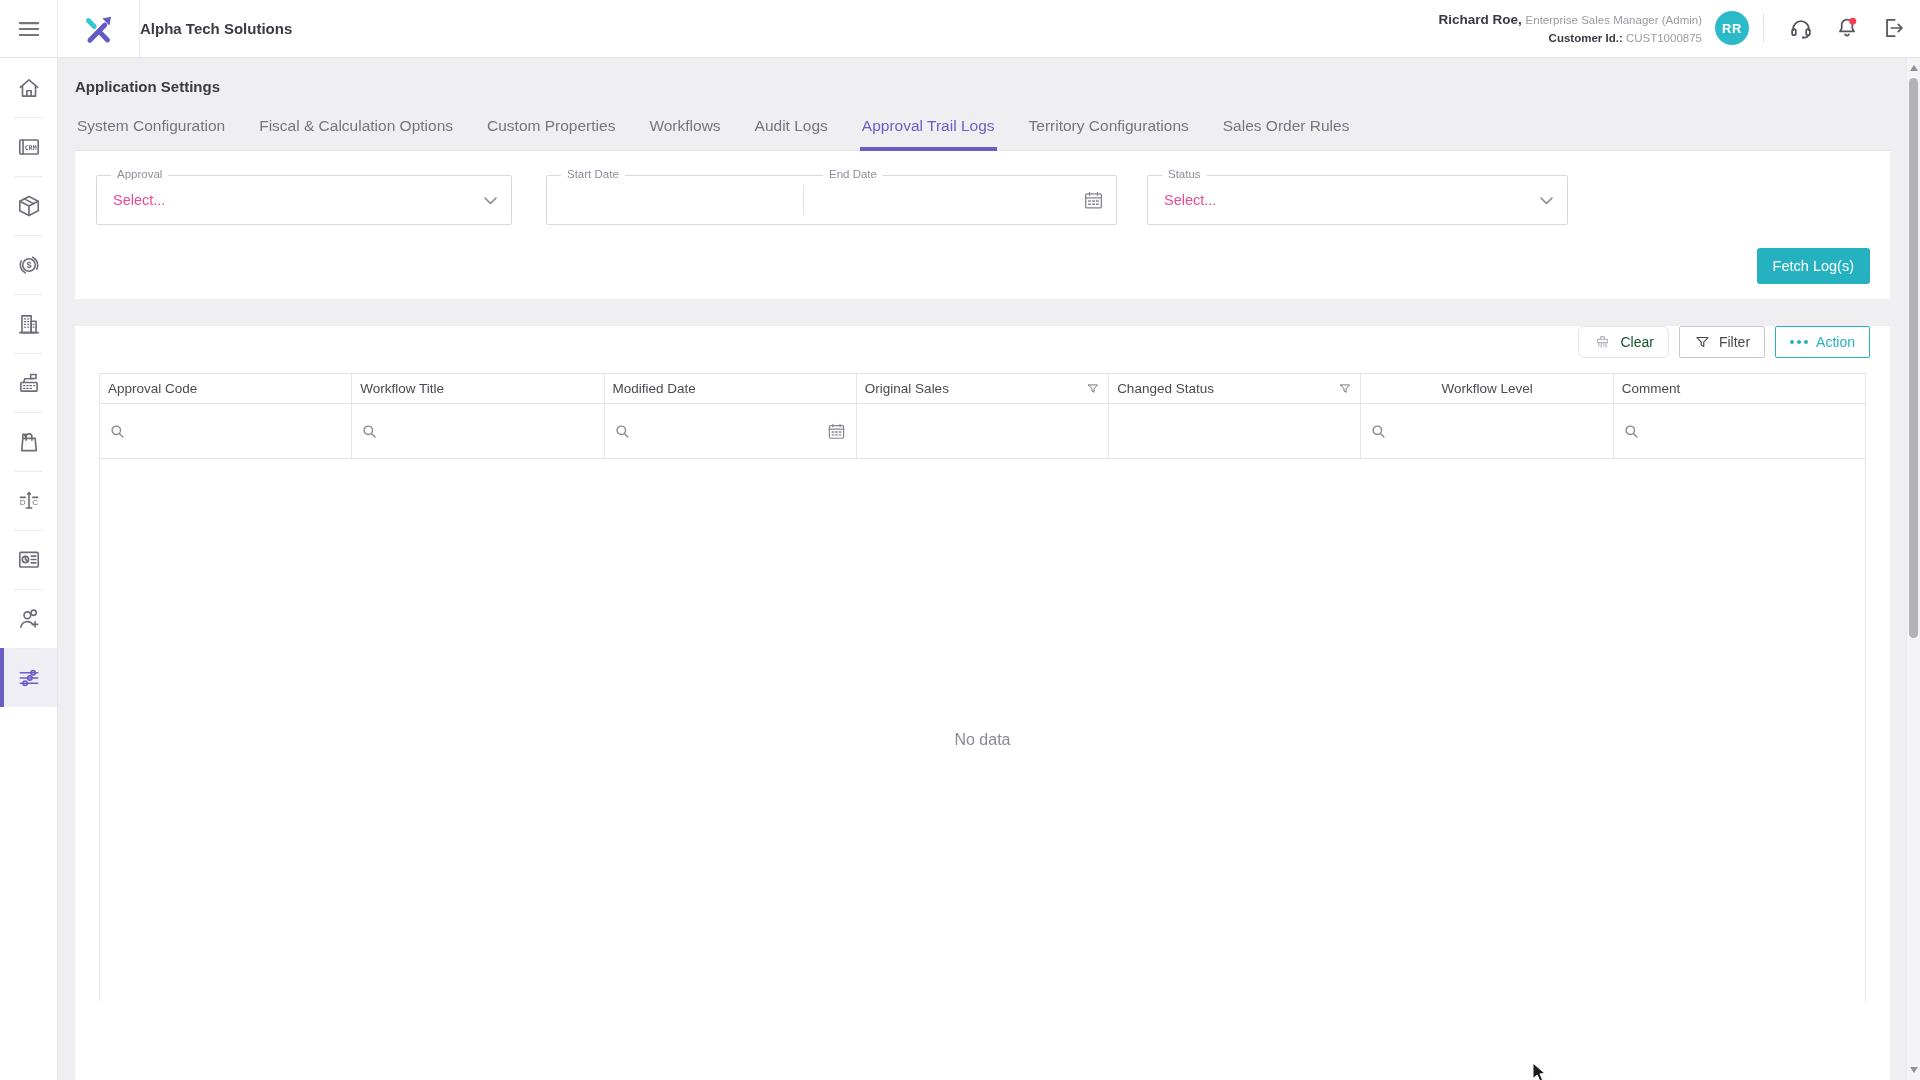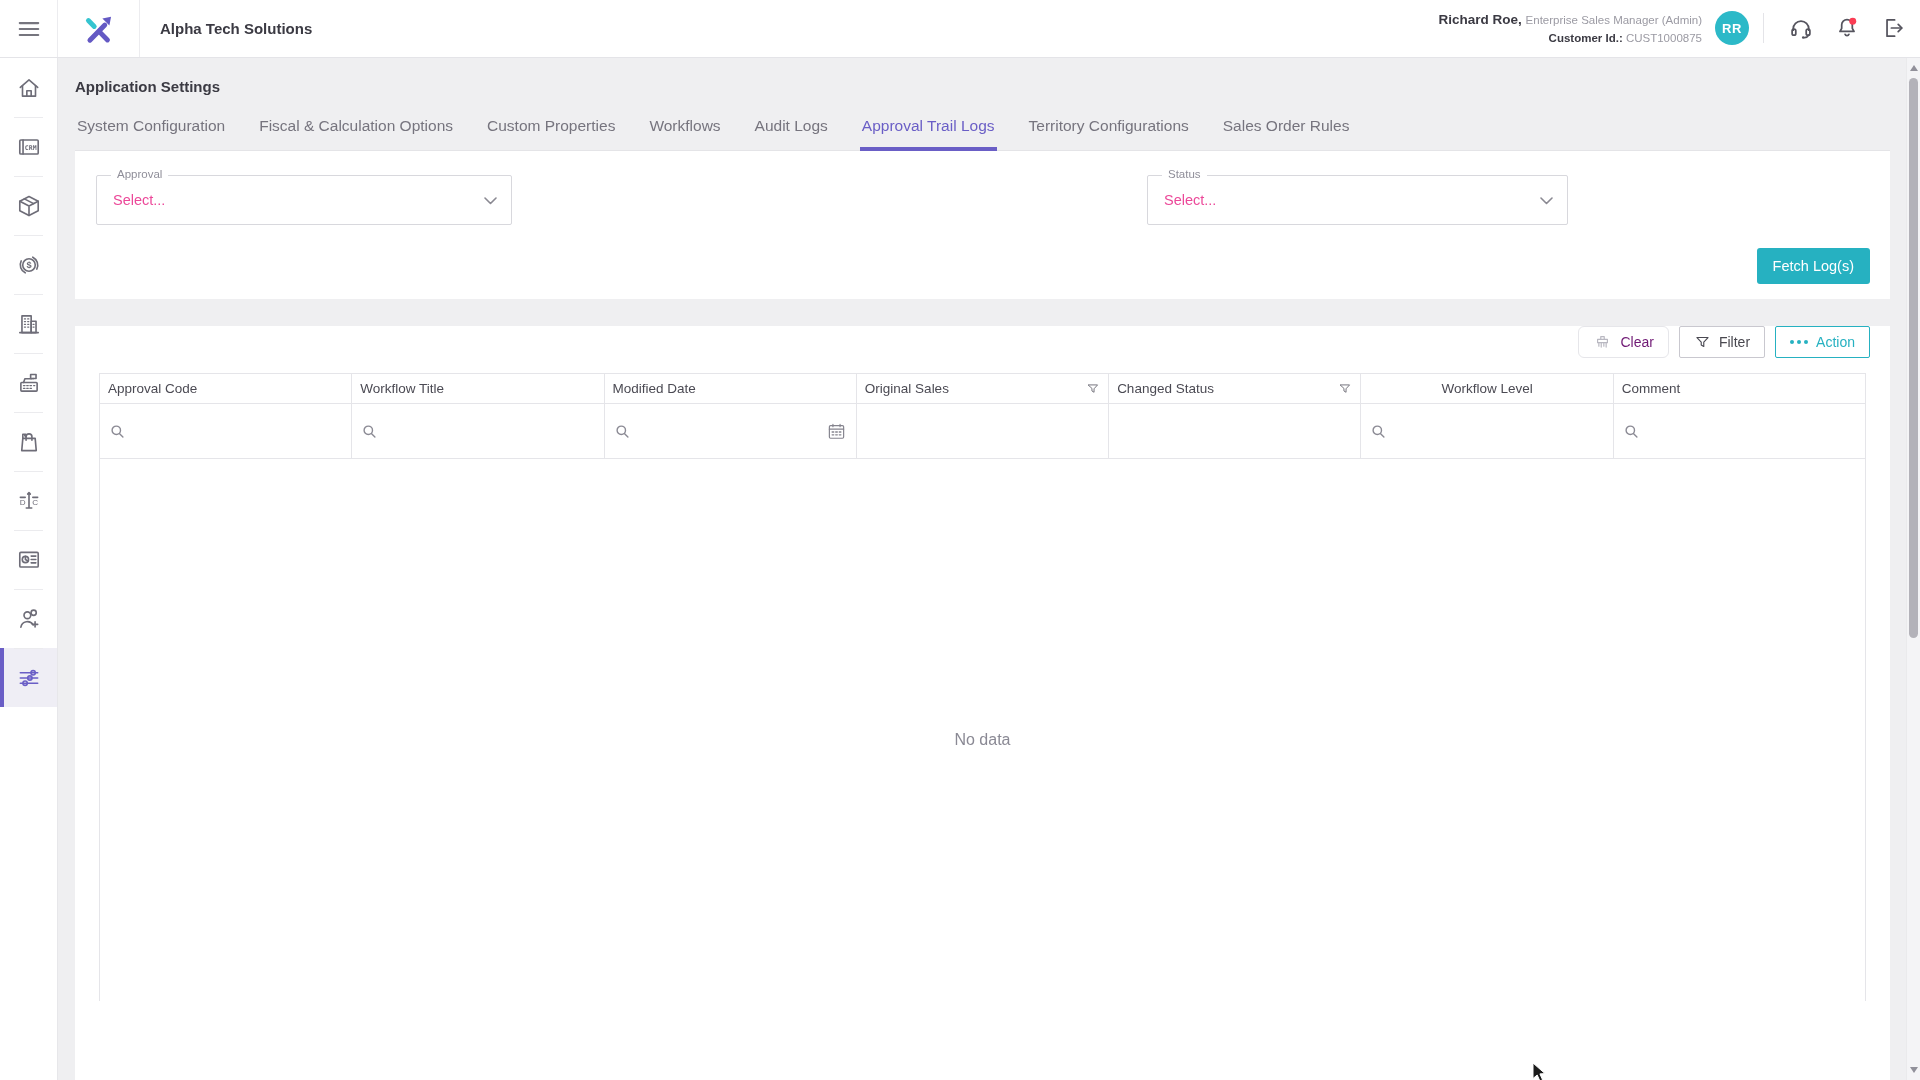--- a/index.html
+++ b/index.html
@@ -12,21 +12,21 @@
   .stroke { fill:none; stroke:#6e6d78; stroke-width:1.5; stroke-linecap:round; stroke-linejoin:round; }
 
   
   .top-header {
     position:absolute; top:0; left:0; right:0; height:58px;
     background:#fff; border-bottom:1px solid #e4e4e8;
     display:flex; align-items:center; z-index:6;
   }
   .burger-cell { width:58px; height:100%; display:flex; align-items:center; justify-content:center; border-right:1px solid #ececef; cursor:pointer; }
   .logo-cell { width:82px; height:100%; display:flex; align-items:center; justify-content:center; border-right:1px solid #ececef; }
-  .app-title { margin-left:20px; font-size:15px; font-weight:bold; color:#3b3a43; }
+  .app-title { font-size:15px; font-weight:bold; color:#3b3a43; }
   .header-right { margin-left:auto; display:flex; align-items:center; padding-right:4px; }
   .user-block { text-align:right; line-height:1.45; margin-right:13px; }
   .user-line1 { font-size:13.5px; font-weight:bold; color:#3b3a43; }
   .user-role { font-size:11.5px; font-weight:normal; color:#9b9aa3; }
   .user-line2 { font-size:11.5px; color:#3b3a43; font-weight:bold; }
   .user-id-val { font-weight:normal; color:#9b9aa3; }
   .avatar {
     width:34px; height:34px; border-radius:50%; background:#2cb9c8; color:#fff;
     display:flex; align-items:center; justify-content:center;
     font-size:13px; font-weight:bold; letter-spacing:.5px; cursor:pointer;
@@ -63,21 +63,21 @@
   .f-dates { left:471px; width:571px; }
   .f-status { left:1072px; width:421px; }
   .fetch-btn { position:absolute; right:20px; bottom:15px; height:36px; padding:0 16px; background:#26b1c1; color:#fff; border:none; border-radius:3px; font-size:14.5px; font-family:inherit; cursor:pointer; }
 
   
   .table-card { background:#fff; margin-top:27px; height:760px; position:relative; }
   .group-zone { margin:26px 20px 0 21px; border:1px dashed #c6c6cd; height:46px; position:relative; }
   .group-hint { position:absolute; top:-9px; left:14px; background:#fff; padding:0 9px; font-size:13px; color:#82818b; white-space:nowrap; }
   .toolbar { display:flex; justify-content:flex-end; align-items:center; margin:14px 20px 0 0; gap:10px; }
   .tbtn { height:32px; display:inline-flex; align-items:center; gap:8px; padding:0 14px; font-size:14px; border:1px solid #c9c8cf; border-radius:2px; background:#fff; font-family:inherit; cursor:pointer; color:#49484f; }
-  .tbtn.disabled { color:#701a75; border-color:#e6e6ea; cursor:default;border-radius:6px; }
+  .tbtn.disabled { color:#14532d; border-color:#e6e6ea; cursor:default;border-radius:6px; }
   .tbtn.accent { color:#26b1c1; border-color:#26b1c1; }
   .dots { display:inline-flex; gap:3px; }
   .dots i { width:4px; height:4px; border-radius:50%; background:#26b1c1; display:block; }
 
   table.grid { width:calc(100% - 48px); margin:15px 24px 0; border-collapse:collapse; table-layout:fixed; }
   .grid th, .grid td { border:1px solid #e5e5e9; font-weight:normal; }
   .grid th { height:30px; font-size:13.5px; color:#4b4a53; text-align:left; padding:0 8px; cursor:pointer; }
   .grid th .hwrap { display:flex; align-items:center; justify-content:space-between; }
   .grid th.center { text-align:center; }
   .grid td.fcell { height:55px; padding:0 10px; cursor:text; position:relative; }
@@ -278,20 +278,33 @@
     <div class="ffield f-approval">
       <span class="flabel">Approval</span>
       <div class="fvalue">Select...</div>
       <span class="fchevron">
         <svg width="13" height="8" viewBox="0 0 13 8">
             <polyline points="1,1 6.5,6.5 12,1" fill="none" stroke="#8a8992" stroke-width="1.6" stroke-linecap="round" stroke-linejoin="round"></polyline>
           </svg>
         </span>
     </div>
 
+    <div class="ffield f-dates">
+      <span class="flabel">Start Date</span>
+      <span class="flabel2" style="left:276px">End Date</span>
+      <div class="fvalue" style="width:250px"></div>
+      <div class="date-divider"></div>
+      <span class="fcalendar">
+        <svg width="21" height="21" viewBox="0 0 24 24">
+          <rect class="stroke" style="stroke:#85848e" x="3" y="4.5" width="18" height="16" rx="1.5"></rect>
+          <path class="stroke" style="stroke:#85848e" d="M3 9h18M7.5 3v3M16.5 3v3"></path>
+          <path class="stroke" style="stroke:#85848e;stroke-width:1.7" d="M6.5 12.6h2M11 12.6h2M15.5 12.6h2M6.5 16.2h2M11 16.2h2M15.5 16.2h2"></path>
+          </svg>
+        </span>
+    </div>
 
     <div class="ffield f-status">
       <span class="flabel">Status</span>
       <div class="fvalue">Select...</div>
       <span class="fchevron">
         <svg width="13" height="8" viewBox="0 0 13 8">
             <polyline points="1,1 6.5,6.5 12,1" fill="none" stroke="#8a8992" stroke-width="1.6" stroke-linecap="round" stroke-linejoin="round"></polyline>
           </svg>
         </span>
     </div>

